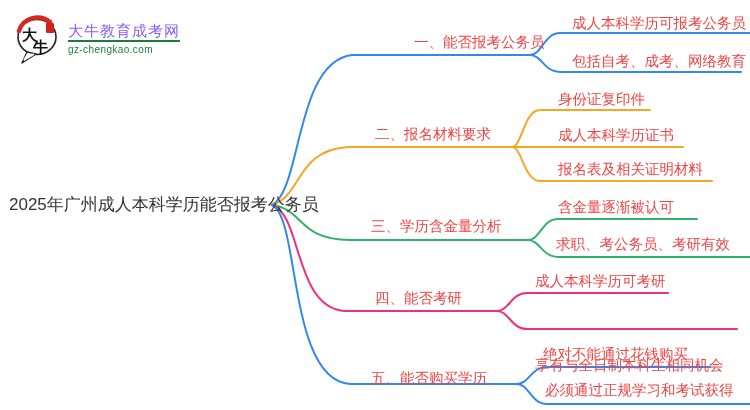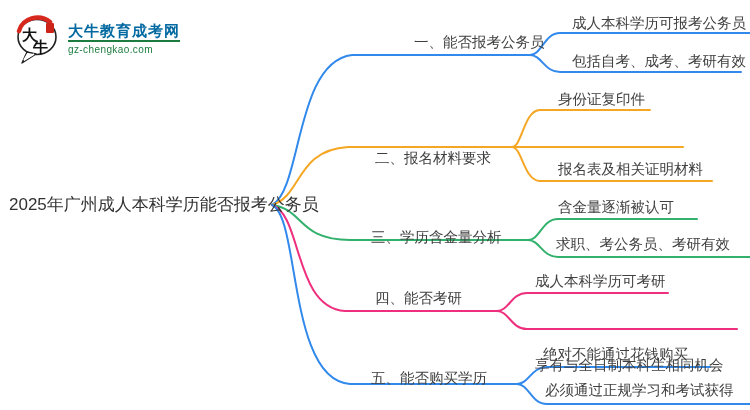--- a/index.html
+++ b/index.html
@@ -2,29 +2,29 @@
 <html><head>
 <meta charset="utf-8">
 <style>
   html,body{margin:0;padding:0;background:#ffffff;}
   .stage{
     position:relative;width:750px;height:410px;overflow:hidden;background:#ffffff;
     font-family:"Liberation Sans","DejaVu Sans",sans-serif;
   }
   .map-svg{position:absolute;left:0;top:0;}
   .t{
-    position:absolute;white-space:nowrap;color:#404040;
+    position:absolute;white-space:nowrap;color:#ef4444;
     font-size:14.5px;line-height:18px;
   }
   .center-title{font-size:17px;color:#333;}
   .logo{position:absolute;left:14px;top:14px;display:flex;align-items:center;}
   .logo-mark{width:48px;height:50px;position:relative;flex:0 0 auto;}
   .logo-text{margin-left:6px;}
   .logo-title{
-    color:#0369a1;font-weight:bold;font-size:15px;letter-spacing:1px;line-height:17px;
+    color:#8b5cf6;font-weight:normal;font-size:15px;letter-spacing:1px;line-height:17px;
   }
   .logo-divider{height:2px;background:#1c7c3f;margin:1px 0 1px 0;width:112px;}
   .logo-url{
     color:#1c7c3f;font-weight:normal;font-size:10px;letter-spacing:0.4px;line-height:13px;
   }
 </style>
 </head>
 <body>
 
 <div class="stage">
@@ -54,29 +54,30 @@
     <div class="logo-text">
       <div class="logo-title">大牛教育成考网</div>
       <div class="logo-divider"></div>
       <div class="logo-url">gz-chengkao.com</div>
     </div>
   </div>
 
   <div class="t center-title" style="left:9px;top:196px;">2025年广州成人本科学历能否报考公务员</div>
 
   <div class="t" style="left:378px;top:33px;margin-left:36px;">一、能否报考公务员</div>
-  <div class="t" style="left:375px;top:125px;margin-top:24px;">二、报名材料要求</div>
-  <div class="t" style="left:371px;top:228px;">三、学历含金量分析</div>
+  <div class="t" style="left:375px;top:125px;">二、报名材料要求</div>
+  <div class="t" style="left:371px;top:217px;">三、学历含金量分析</div>
   <div class="t" style="left:375px;top:289px;">四、能否考研</div>
   <div class="t" style="left:371px;top:369px;">五、能否购买学历</div>
 
   <div class="t" style="left:572px;top:14px;">成人本科学历可报考公务员</div>
-  <div class="t" style="left:572px;top:52px;">包括自考、成考、考研有效</div>
+  <div class="t" style="left:572px;top:52px;">包括自考、成考、网络教育</div>
 
   <div class="t" style="left:558px;top:90px;">身份证复印件</div>
+  <div class="t" style="left:558px;top:126px;">成人本科学历证书</div>
   <div class="t" style="left:558px;top:160px;">报名表及相关证明材料</div>
 
   <div class="t" style="left:558px;top:198px;">含金量逐渐被认可</div>
   <div class="t" style="left:556px;top:236px;font-family:Liberation Mono, monospace;">求职、考公务员、考研有效</div>
 
   <div class="t" style="left:535px;top:272px;">成人本科学历可考研</div>
   <div class="t" style="left:535px;top:308px;margin-top:48px;">享有与全日制本科生相同机会</div>
 
   <div class="t" style="left:543px;top:345px;">绝对不能通过花钱购买</div>
   <div class="t" style="left:545px;top:381px;">必须通过正规学习和考试获得</div>

